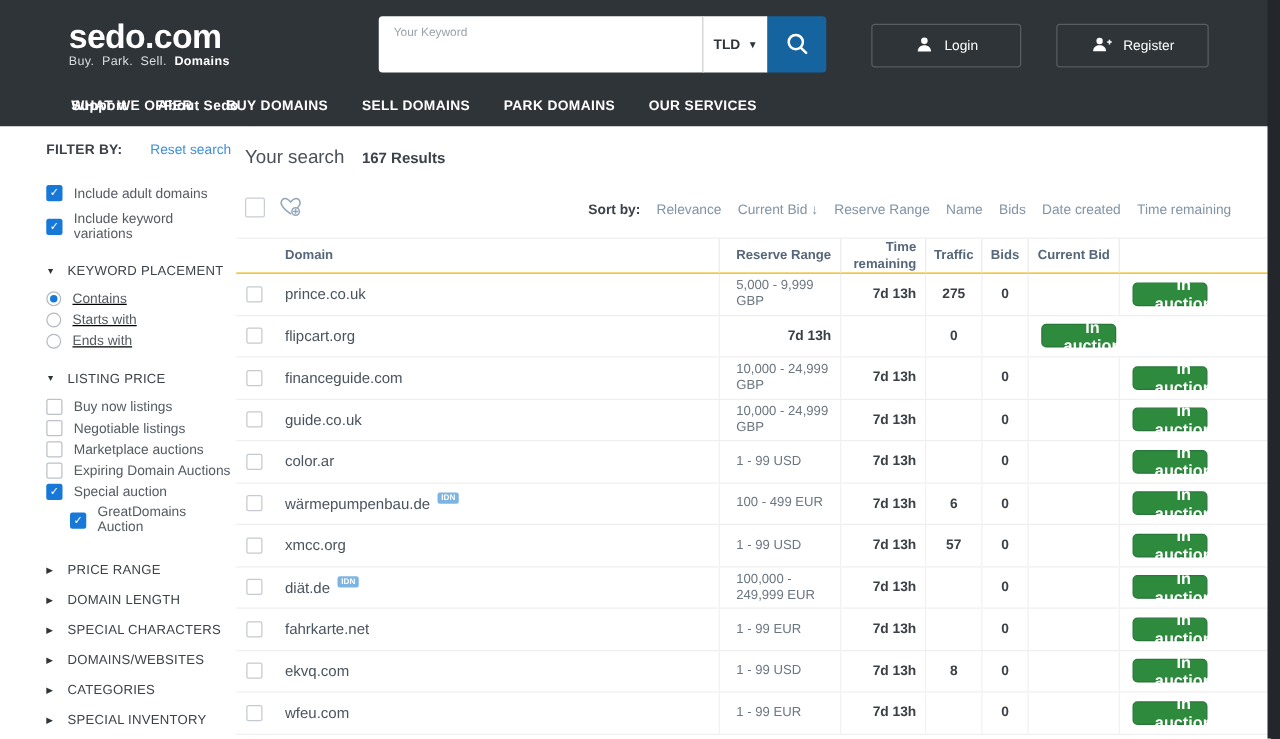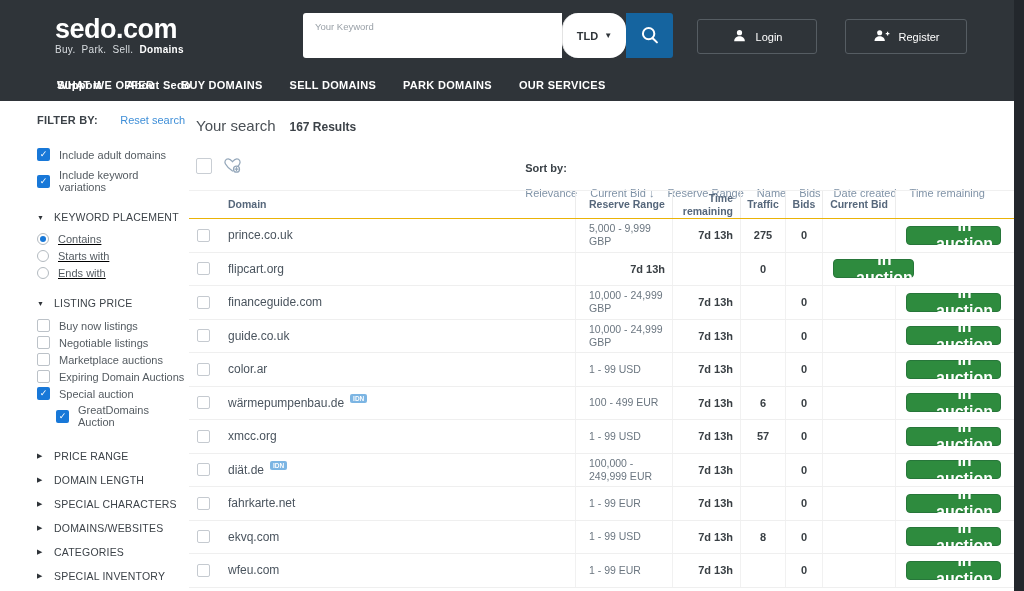--- a/index.html
+++ b/index.html
@@ -15,22 +15,22 @@
   .header{position:absolute;left:0;top:0;width:1024px;height:101px;background:var(--header-bg);z-index:5;}
   .logo{position:absolute;left:55px;top:15px;cursor:pointer;}
   .logo-title{font-size:27px;font-weight:bold;color:#fff;letter-spacing:-0.5px;line-height:28px;}
   .logo-tagline{font-size:10px;color:#d9dde1;margin-top:1px;letter-spacing:0.3px;word-spacing:3px;}
   .logo-tagline b{color:#fff;}
 
   .search-group{position:absolute;left:303px;top:13px;height:45px;display:flex;}
   .search-input{width:259px;height:45px;border:none;outline:none;border-radius:3px 0 0 3px;
     padding:0 12px 18px 12px;font-size:9.5px;color:#333;font-family:"Liberation Sans",sans-serif;}
   .search-input::placeholder{color:#9aa1a8;}
-  .tld-select{width:64px;height:45px;background:#fff;border-left:1px solid #e3e3e3;display:flex;
-    align-items:center;justify-content:center;gap:6px;font-size:11px;font-weight:bold;color:#2f3439;cursor:pointer;border-radius:16px;}
+  .tld-select{width:52px;height:45px;background:#fff;border-left:1px solid #e3e3e3;display:flex;
+    align-items:center;justify-content:center;gap:6px;font-size:11px;font-weight:bold;color:#2f3439;cursor:pointer;}
   .tld-caret{font-size:8px;color:#2f3439;}
   .search-btn{width:47px;height:45px;background:var(--accent-blue);border:none;border-radius:0 3px 3px 0;
     display:flex;align-items:center;justify-content:center;cursor:pointer;}
 
   .hdr-btn{position:absolute;top:19px;height:35px;border:1px solid #565d63;border-radius:3px;
     background:transparent;color:#fff;font-size:11px;display:flex;align-items:center;justify-content:center;
     gap:9px;cursor:pointer;font-family:"Liberation Sans",sans-serif;}
   .login-btn{left:697px;width:120px;}
   .register-btn{left:845px;width:122px;}
 
@@ -69,21 +69,21 @@
   .collapsed-list .side-section-title{margin-bottom:12px;}
 
   
   .main{position:absolute;left:189px;top:101px;width:825px;height:490px;background:#fff;}
   .results-title{position:absolute;left:7px;top:16px;display:flex;align-items:baseline;gap:14px;}
   .yt{font-size:15px;color:#4a5056;}
   .rc{font-size:12px;font-weight:bold;color:#3c4248;}
   .select-all{position:absolute;left:7px;top:57px;width:16px;height:16px;border:1px solid #c9ced4;
     border-radius:2px;background:#fff;cursor:pointer;}
   .watch-icon{position:absolute;left:33px;top:54px;cursor:pointer;}
-  .sortbar{position:absolute;top:61px;right:29px;display:flex;gap:13px;align-items:baseline;white-space:nowrap;flex-direction:column;}
+  .sortbar{position:absolute;top:61px;right:29px;display:flex;gap:13px;align-items:baseline;white-space:nowrap;}
   .sort-label{font-size:11px;font-weight:bold;color:#3b4248;}
   .sort-opt{font-size:11px;color:var(--sort-link);cursor:pointer;}
 
   .thead{position:absolute;left:0;right:0;top:89px;display:grid;
     grid-template-columns:386px 97px 68px 45px 37px 73px 119px;height:29px;
     border-top:1px solid #f0f0f0;border-bottom:1px solid #eab308;}
   .thead>div{font-size:10.5px;font-weight:bold;color:var(--thead);display:flex;align-items:center;line-height:1.15;}
   .th-domain{padding-left:39px;}
   .th-reserve{padding-left:13px;border-left:1px solid #ececec;}
   .th-time{justify-content:flex-end;text-align:right;padding-right:7px;border-left:1px solid #ececec;}
@@ -100,22 +100,22 @@
   .row-cb{width:13px;height:13px;border:1px solid #c5cad0;border-radius:2px;background:#fff;cursor:pointer;flex:0 0 13px;}
   .domain-link{font-size:12px;color:#4a545e;margin-left:18px;cursor:pointer;}
   .idn-badge{display:inline-block;background:var(--badge-blue);color:#fff;font-size:6.5px;font-weight:bold;
     line-height:9px;padding:0 3px;border-radius:2px;margin-left:6px;position:relative;top:-4px;}
   .c-reserve{padding-left:13px;font-size:10.5px;color:#6b7680;border-left:1px solid #f1f1f1;line-height:1.25;padding-right:4px;}
   .c-time{justify-content:flex-end;padding-right:7px;font-weight:bold;border-left:1px solid #f1f1f1;}
   .c-traffic{justify-content:center;font-weight:bold;border-left:1px solid #f1f1f1;}
   .c-bids{justify-content:center;font-weight:bold;border-left:1px solid #f1f1f1;}
   .c-curbid{justify-content:center;border-left:1px solid #f1f1f1;}
   .c-action{border-left:1px solid #f1f1f1;padding-left:10px;}
-  .auction-btn{width:95px;height:19px;background:var(--green);border:1px solid #27763a;border-radius:4px;
-    color:#fff;font-size:16px;font-weight:bold;cursor:pointer;font-family:"Liberation Sans",sans-serif;
+  .auction-btn{width:60px;height:19px;background:var(--green);border:1px solid #27763a;border-radius:4px;
+    color:#fff;font-size:13px;font-weight:bold;cursor:pointer;font-family:"Liberation Sans",sans-serif;
     display:flex;align-items:center;justify-content:center;padding-left:22px;}
 </style>
 </head>
 <body>
 
 <div class="header">
   <div class="logo">
     <div class="logo-title">sedo.com</div>
     <div class="logo-tagline">
       <span>Buy.  Park.  Sell.</span>

